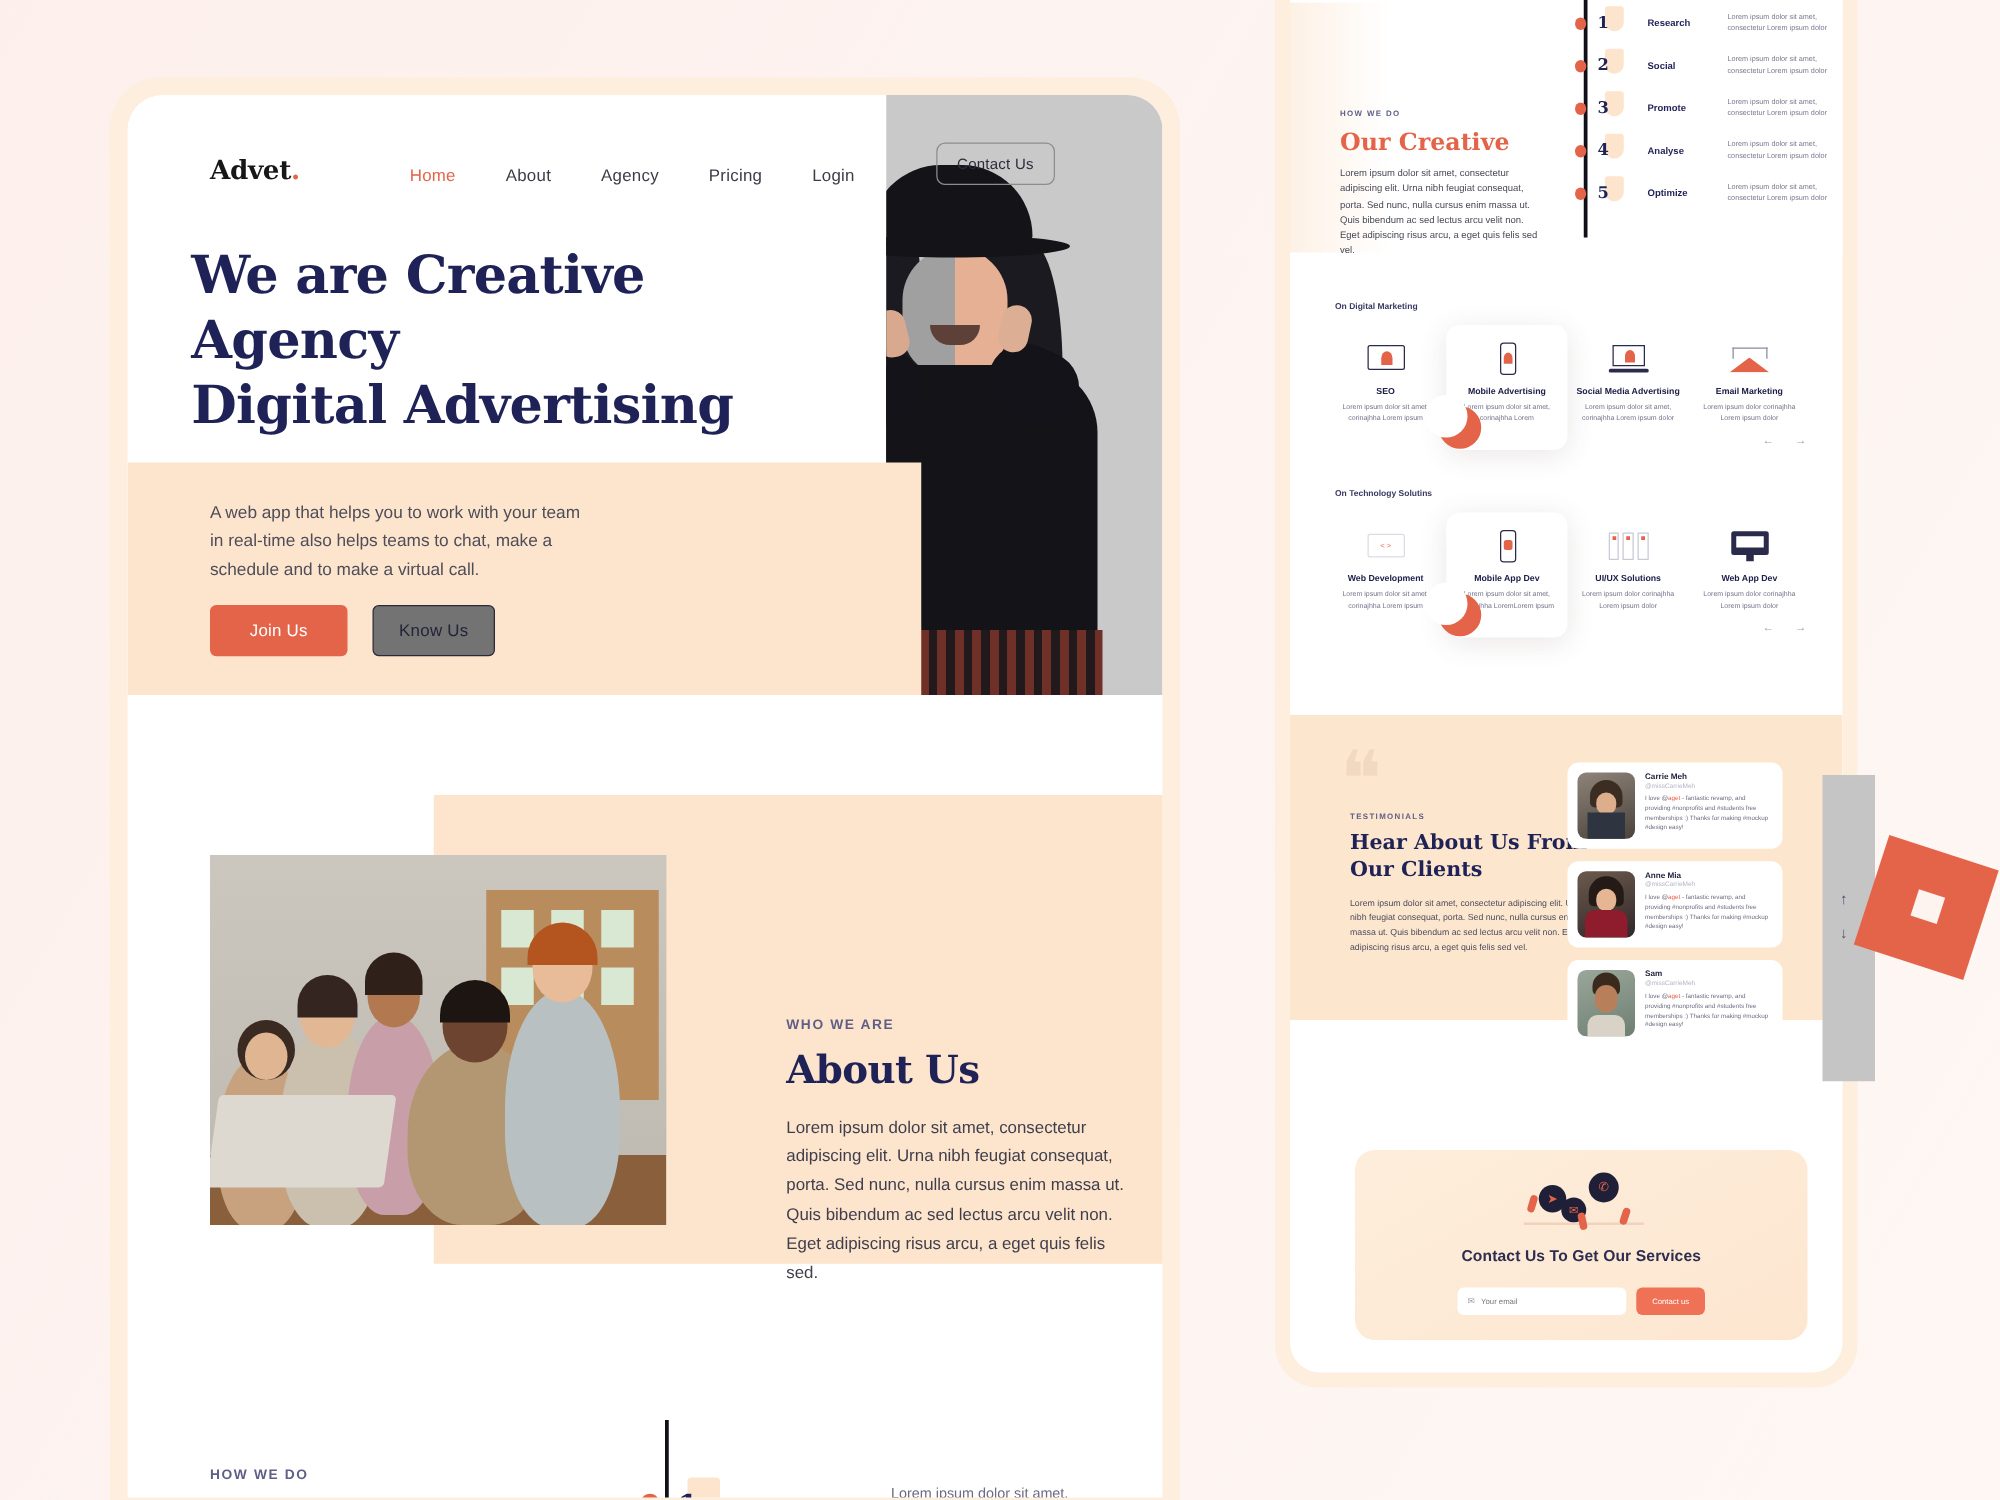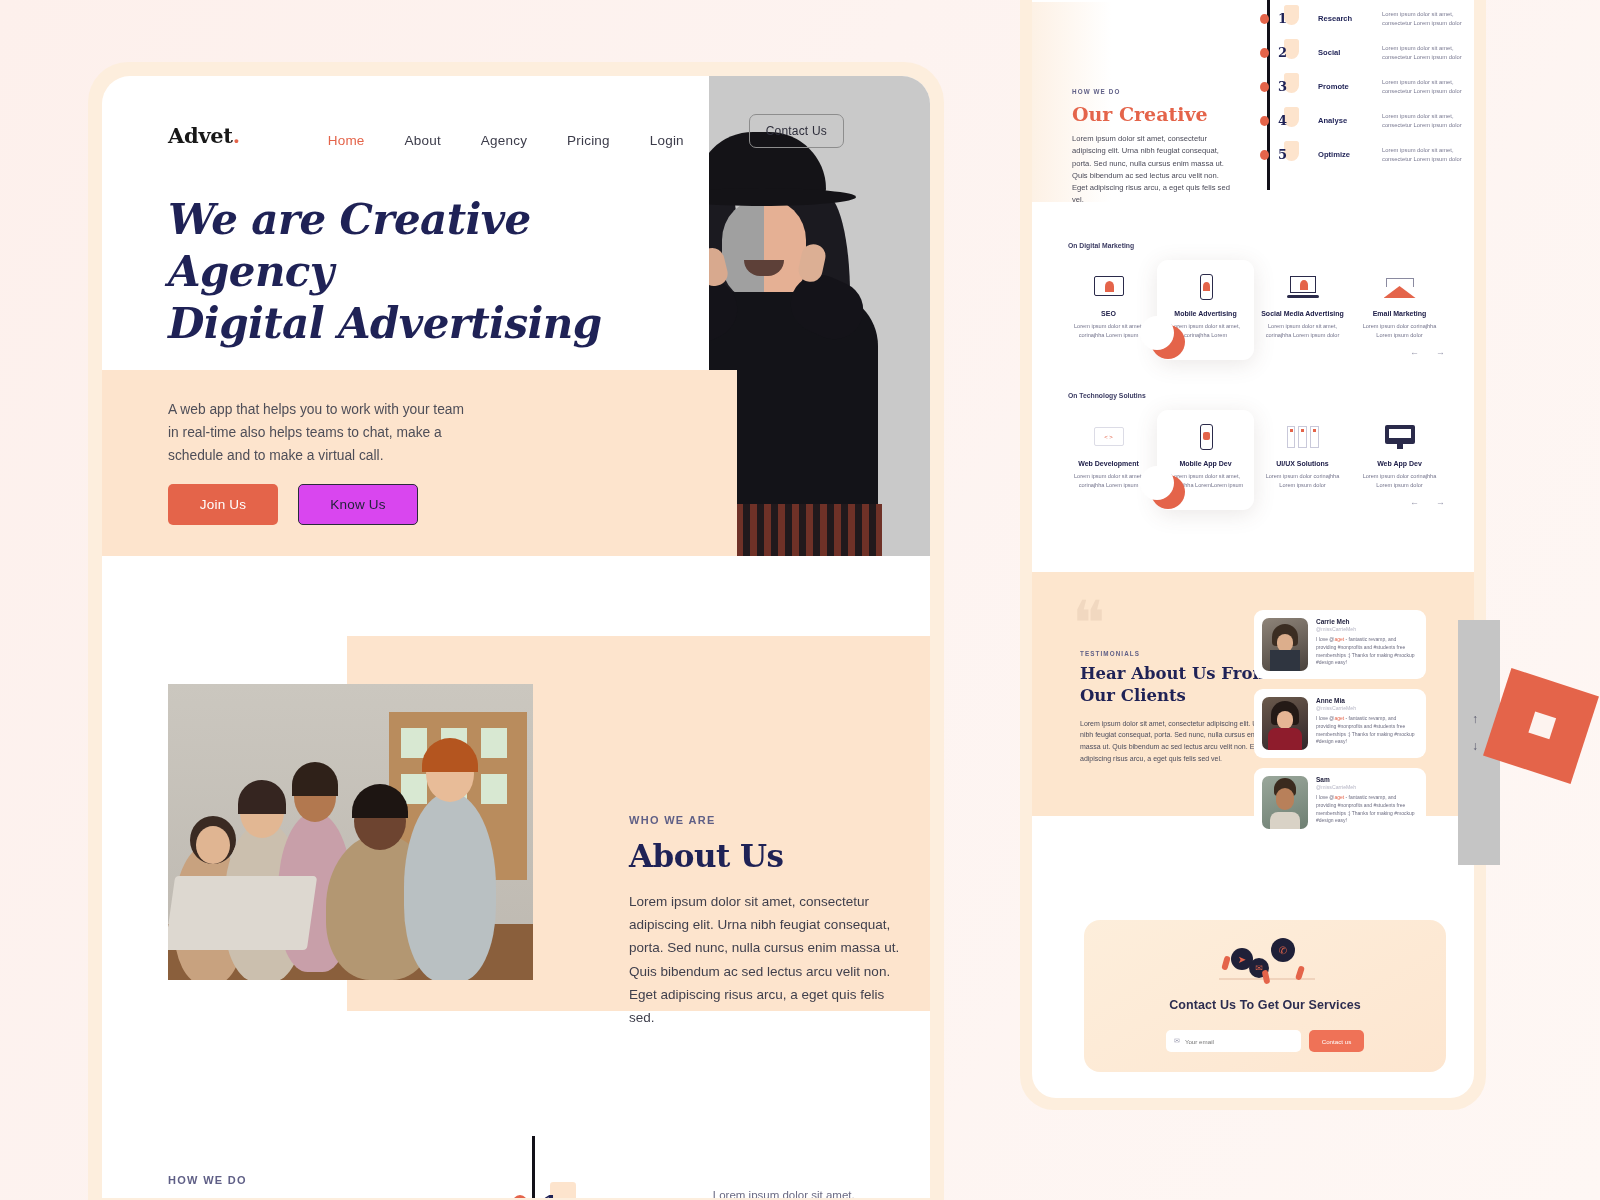--- a/index.html
+++ b/index.html
@@ -147,24 +147,23 @@
     transform: rotate(12deg);
   }
   .hf-skirt {
     position: absolute; left: 62px; top: 372px;
     width: 216px; height: 60px;
     background: repeating-linear-gradient(90deg,#6f3127 0 7px,#21191c 7px 14px);
   }
 
   .hero-text {
     position: absolute;
-    left: 66px; top: 118px;
+    left: 51px; top: 118px;
     width: 520px;
     z-index: 4;
-    font-style: italic;
   }
   .hero-title {
     font-family: "DejaVu Serif", serif;
     font-weight: 700;
     font-size: 42px;
     line-height: 1.24;
     color: #1f2256;
     letter-spacing: -0.6px;
   }
 
@@ -190,22 +189,22 @@
     z-index: 4;
   }
   .btn-primary {
     width: 110px; height: 41px;
     background: #e4644a; color: #ffffff;
     border: none; border-radius: 5px;
     font-size: 13.5px; cursor: pointer;
     letter-spacing: .2px;
   }
   .btn-outline {
-    width: 120px; height: 41px;
-    background: #d946ef; color: #23233a;
+    width: 98px; height: 41px;
+    background: #737373; color: #23233a;
     border: 1px solid #2a2a3a; border-radius: 5px;
     font-size: 13.5px; cursor: pointer;
     letter-spacing: .2px;
   }
 
   
   .about-band {
     position: absolute;
     left: 245px; top: 560px;
     width: 611px; height: 375px;

